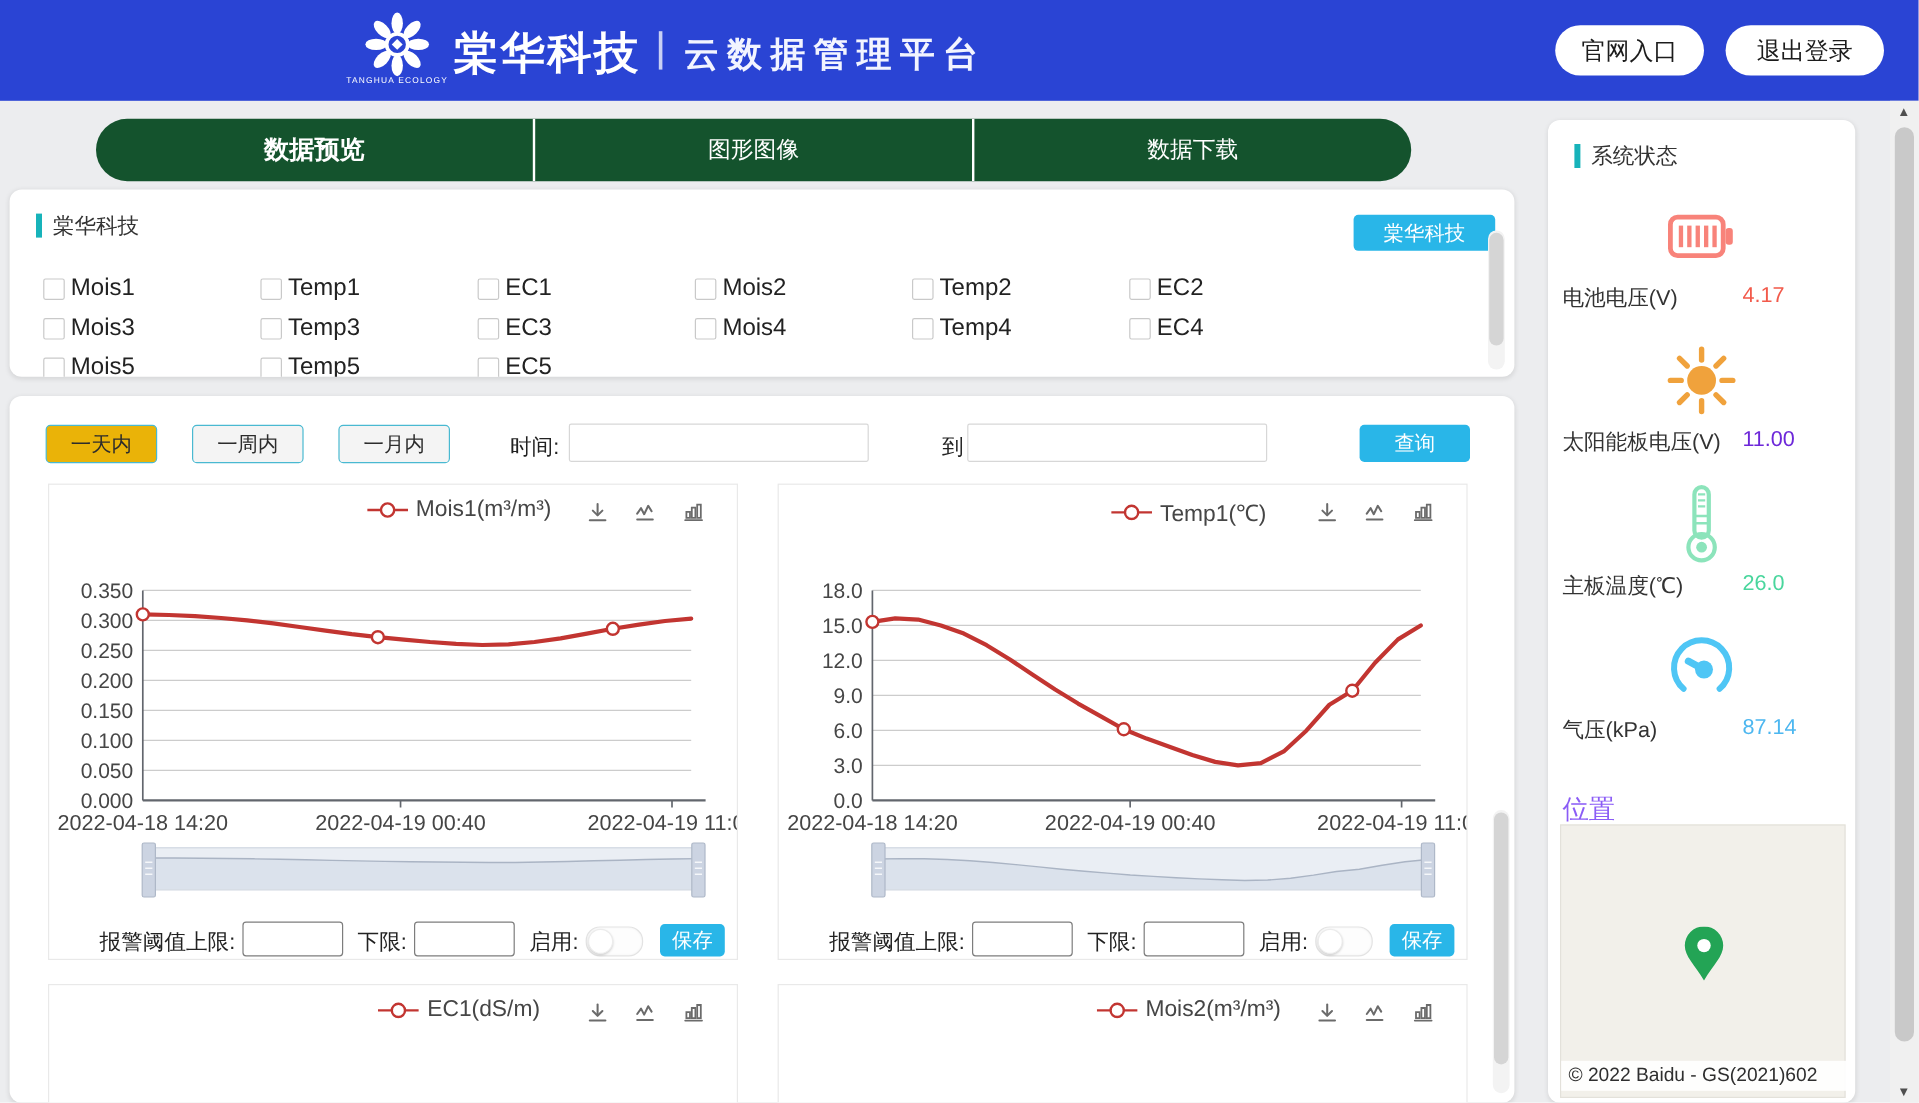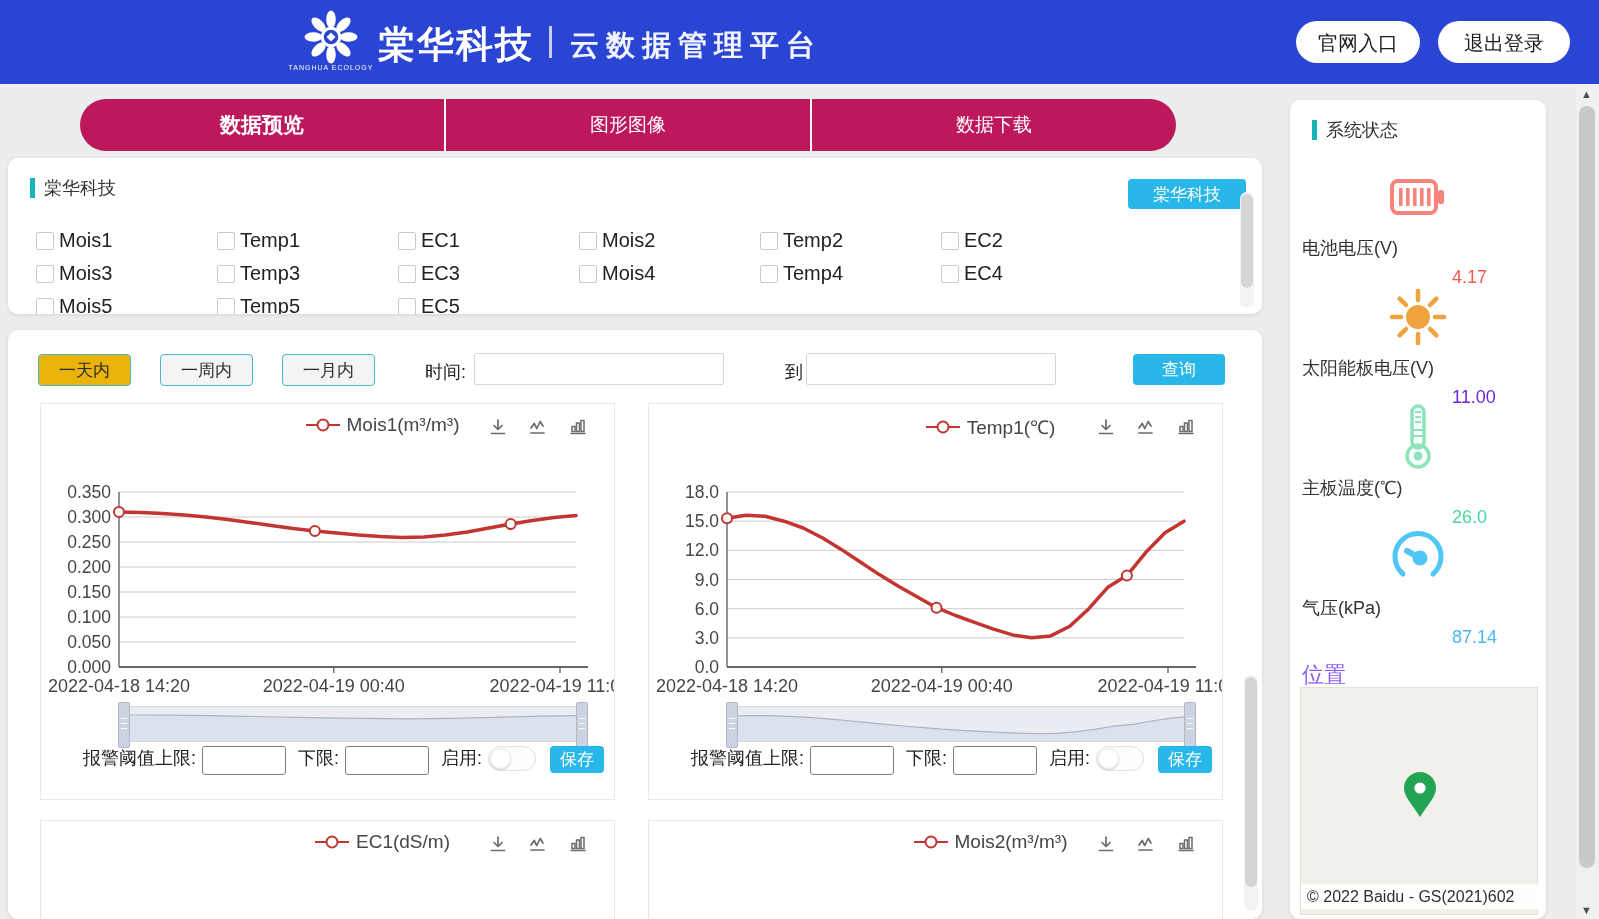--- a/index.html
+++ b/index.html
@@ -9,21 +9,21 @@
   .header{position:absolute;left:0;top:0;width:1599px;height:84px;background:#2a44d4;}
   .logo{position:absolute;left:300px;top:8px;width:62px;height:58px;text-align:center;}
   .logo-sub{position:absolute;left:288px;top:64px;width:86px;font-size:7px;color:#fff;letter-spacing:1px;text-align:center;}
   .brand{position:absolute;left:378px;top:20px;font-size:37px;font-weight:bold;color:#fff;letter-spacing:2px;}
   .hdr-div{position:absolute;left:549px;top:26px;width:3px;height:32px;background:rgba(255,255,255,.75);}
   .hdr-title{position:absolute;left:570px;top:26px;font-size:29px;color:#f2f4ff;letter-spacing:7px;font-weight:bold;}
   .hbtn{position:absolute;top:21px;height:42px;border-radius:21px;background:#ffffff;border:none;
         font-size:20px;color:#1c1c1c;text-align:center;line-height:42px;cursor:pointer;font-family:inherit;}
   
   .tabbar{position:absolute;left:80px;top:99px;width:1096px;height:52px;display:flex;
-          background:#be185d;border-radius:26px;overflow:hidden;}
+          background:#14532d;border-radius:26px;overflow:hidden;}
   .tab{flex:1;display:flex;align-items:center;justify-content:center;color:#fff;font-size:19px;
        border-right:2px solid #fff;cursor:pointer;}
   .tab:last-child{border-right:none;}
   .tab.active{font-weight:bold;font-size:21px;}
   
   .panel{position:absolute;background:#fff;border-radius:10px;box-shadow:0 1px 4px rgba(0,0,0,.10);overflow:hidden;}
   #panel-vars{left:8px;top:158px;width:1254px;height:156px;}
   #panel-charts{left:8px;top:330px;width:1254px;height:589px;}
   #sidebar{left:1290px;top:100px;width:256px;height:819px;}
   .sec-title{position:absolute;left:22px;top:18px;display:flex;align-items:center;font-size:18px;color:#333;}
@@ -51,33 +51,33 @@
   .legend{position:absolute;left:110px;right:0;top:10px;text-align:center;white-space:nowrap;}
   .legend svg{vertical-align:middle;margin-right:7px;}
   .legend-label{vertical-align:middle;font-size:19px;color:#464646;}
   .toolbox{position:absolute;right:26px;top:13px;display:flex;gap:20px;}
   .tool-icon{cursor:pointer;}
   .plot-svg{position:absolute;left:0;top:52px;}
   .dz-band{position:absolute;left:82px;top:302px;width:458px;height:34px;background:#eaeef4;border:1px solid #d2d8e2;}
   .dz-handle{position:absolute;top:-5px;width:10px;height:44px;background:#ccd4e2;border:1px solid #aeb8c8;border-radius:2px;}
   .dz-handle::after{content:"";position:absolute;left:2px;right:2px;top:20px;height:1px;background:#fff;
                     box-shadow:0 5px 0 #fff,0 -5px 0 #fff;}
-  .thr-row{position:absolute;left:42px;top:342px;display:flex;align-items:flex-start;white-space:nowrap;}
+  .thr-row{position:absolute;left:42px;top:364px;display:flex;align-items:flex-end;white-space:nowrap;}
   .thr-label{font-size:18px;color:#222;margin-right:6px;}
   .thr-input{width:78px;height:25px;border:1.5px solid #7d7d7d;border-radius:3px;margin-right:12px;}
   .toggle{position:relative;width:46px;height:23px;border:1px solid #e3e3e3;border-radius:12px;background:#fdfdfd;
           margin-right:14px;cursor:pointer;box-shadow:inset 0 0 2px rgba(0,0,0,.06);}
   .toggle-knob{position:absolute;left:1px;top:1px;width:19px;height:19px;border-radius:50%;background:#fff;
                border:1px solid #ececec;box-shadow:0 1px 2px rgba(0,0,0,.18);}
   .save-btn{width:54px;height:27px;font-size:17px;}
   
   .stat{height:120px;}
   .stat-icon{height:78px;display:flex;align-items:center;justify-content:center;}
   .stat-row{position:relative;padding-left:12px;font-size:18px;color:#333;}
-  .stat-value{position:absolute;left:162px;top:0;font-size:18px;margin-top:31px;}
+  .stat-value{position:absolute;left:162px;top:0;font-size:18px;}
   #stats{position:absolute;left:0;top:58px;width:256px;}
   #loc-label{position:absolute;left:12px;top:560px;font-size:22px;color:#8b5cf6;}
   #map{position:absolute;left:10px;top:587px;width:238px;height:228px;background:#f2f0ea;border:1px solid #e3e1da;box-sizing:border-box;}
   #map-pin{position:absolute;left:101px;top:84px;}
   #map-attr{position:absolute;left:0;bottom:5px;height:25px;line-height:25px;background:rgba(255,255,255,.9);
             font-size:16px;color:#2f2f2f;padding:0 6px;white-space:nowrap;overflow:hidden;width:226px;}
   
   #win-scroll{position:absolute;left:1575px;top:84px;width:24px;height:835px;background:#f0f0f0;}
   #win-thumb{position:absolute;left:4px;top:22px;width:16px;height:762px;background:#c9c9c9;border-radius:8px;}
   .scroll-arrow{position:absolute;left:6px;font-size:11px;color:#4f4f4f;}

